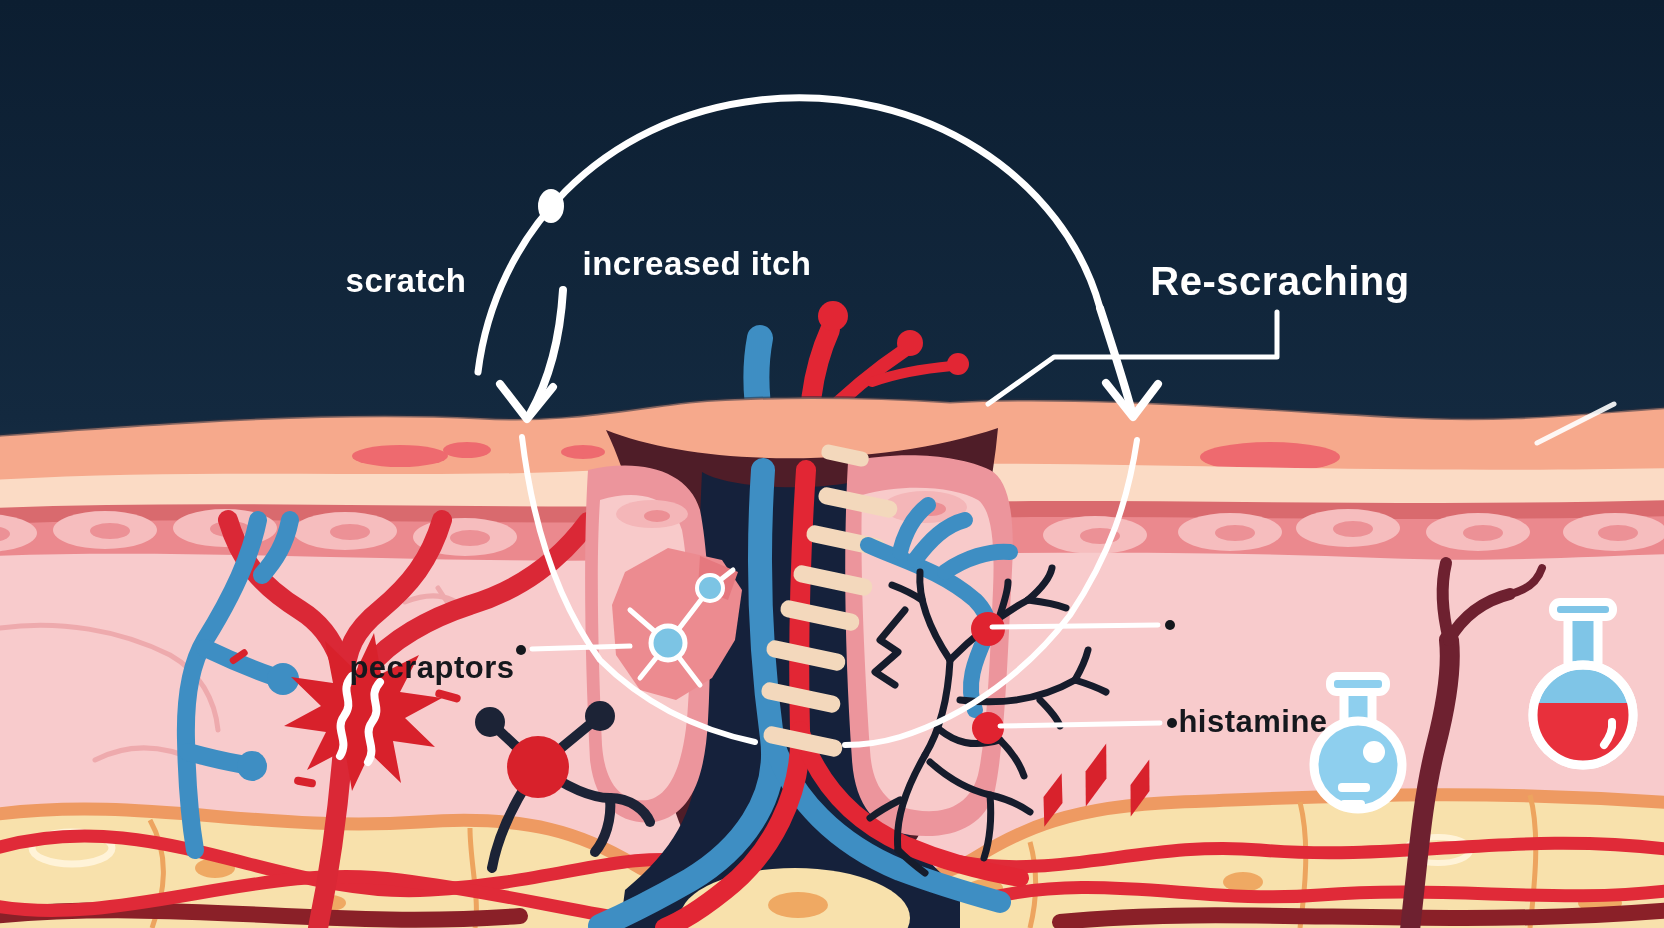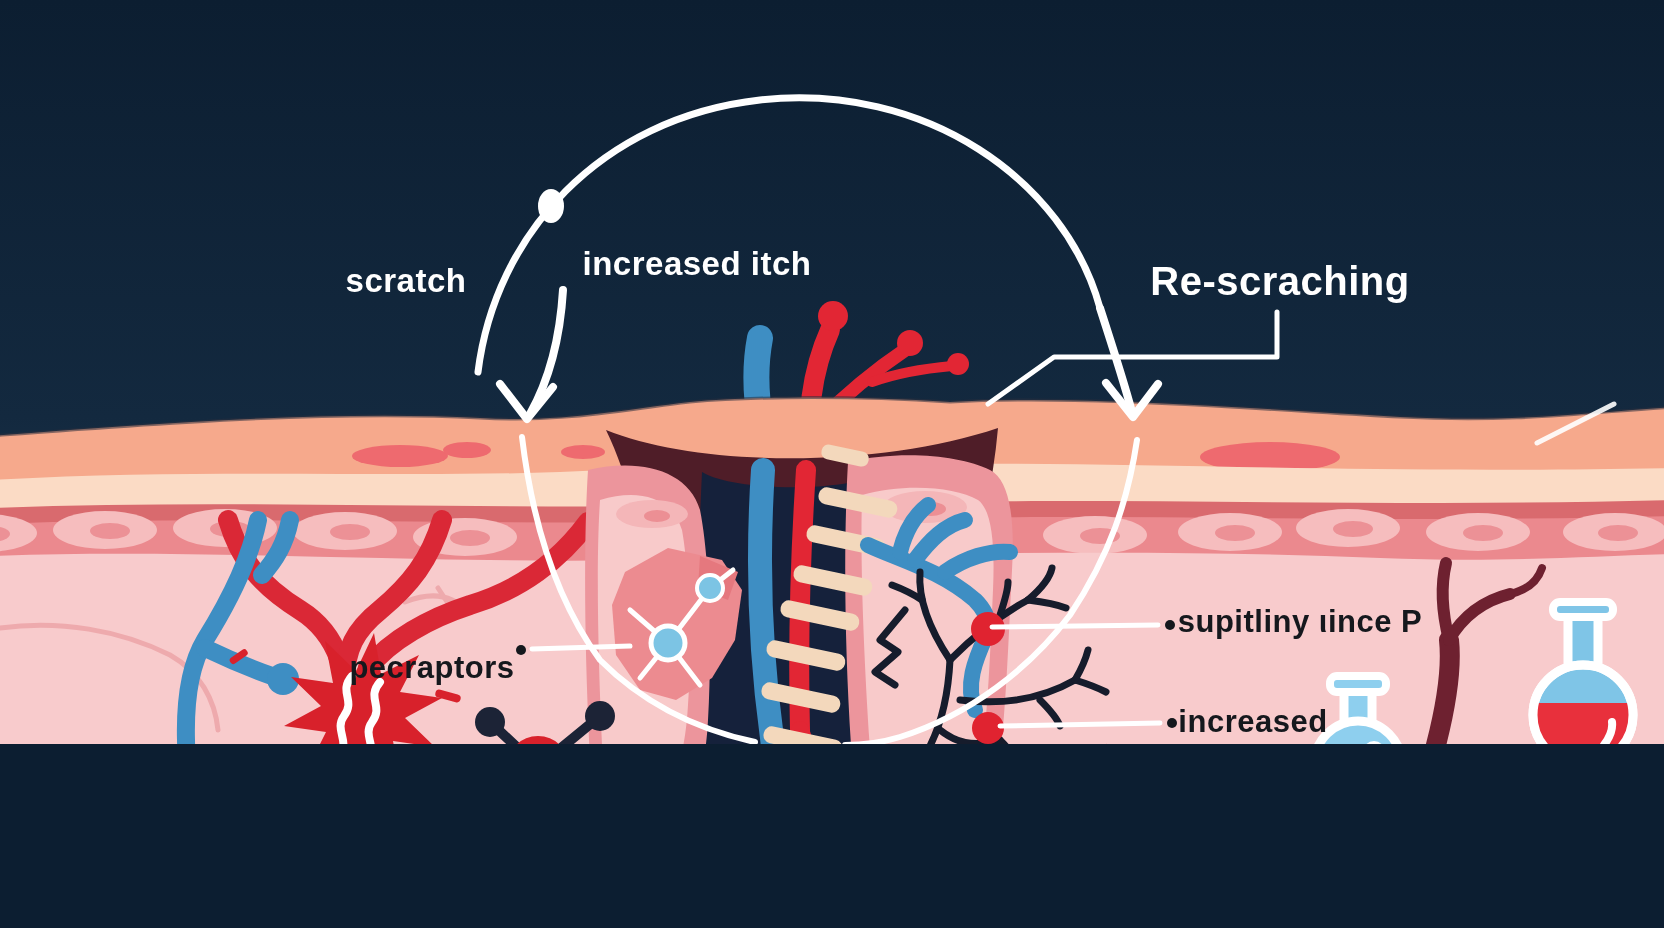--- a/index.html
+++ b/index.html
@@ -1,16 +1,16 @@
 <!DOCTYPE html>
 <html><head>
 <meta charset="utf-8">
 <style>
   html,body{margin:0;padding:0;background:#0c1e31;}
-  .stage{position:relative;width:1664px;height:744px;overflow:hidden;font-family:"Liberation Sans",sans-serif;}
+  .stage{position:relative;width:1664px;height:928px;overflow:hidden;font-family:"Liberation Sans",sans-serif;}
   .stage svg{position:absolute;left:0;top:0;}
   .label{position:absolute;transform:translate(-50%,-50%);font-weight:700;white-space:nowrap;letter-spacing:.5px;}
   .label--white{color:#ffffff;}
   .label--dark{color:#15181d;}
   .lbl-scratch{left:406px;top:281px;font-size:33px;}
   .lbl-itch{left:697px;top:264px;font-size:33px;}
   .lbl-rescratch{left:1280px;top:281px;font-size:40px;}
   .lbl-receptors{left:432px;top:648px;font-size:31px;margin-top:20px;}
   .lbl-subp{left:1300px;top:622px;font-size:31px;}
   .lbl-hist{left:1253px;top:722px;font-size:31px;}
@@ -298,15 +298,14 @@
     <circle cx="1170" cy="625" r="5" fill="#15181d"></circle>
     <path d="M 1000 726 L 1160 723" stroke="#ffffff" stroke-width="5" stroke-linecap="round" fill="none"></path>
     <circle cx="1172" cy="723" r="5" fill="#15181d"></circle>
   </g>
 </svg>
 
 <div class="label label--white lbl-scratch">scratch</div>
 <div class="label label--white lbl-itch">increased itch</div>
 <div class="label label--white lbl-rescratch">Re-scraching</div>
 <div class="label label--dark lbl-receptors">pecraptors</div>
-<div class="label label--dark lbl-subp">supitliny ιince P</div>
-<div class="label label--dark lbl-hist">increased</div>
+<div class="label label--dark lbl-hist">histamine</div>
 </div>
 
 </body></html>

